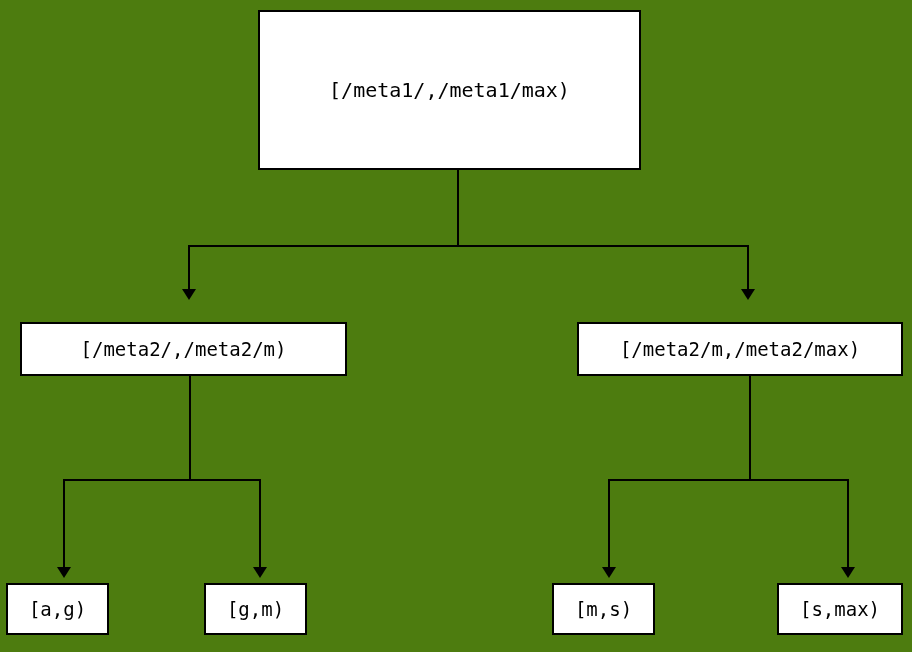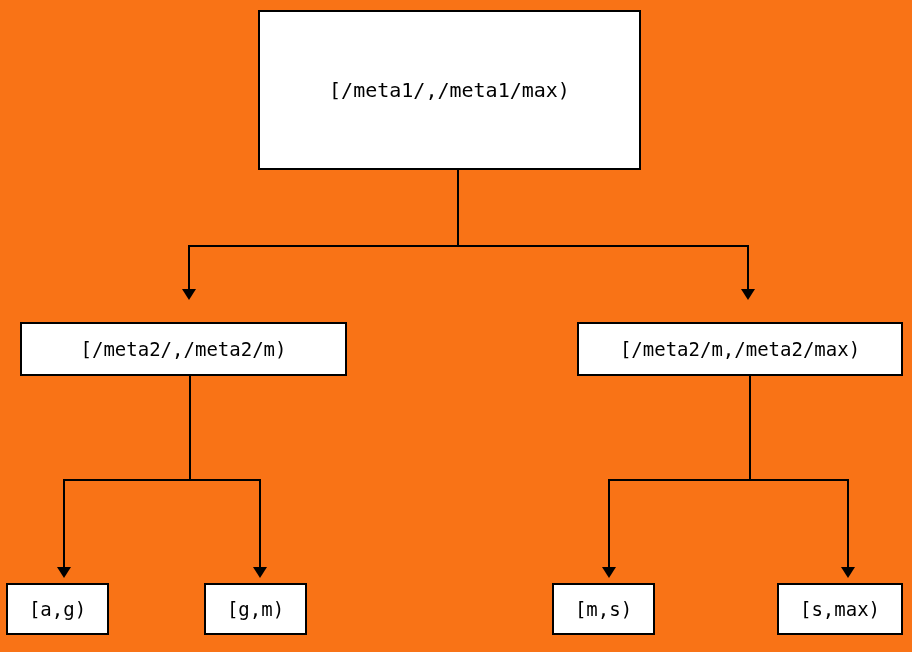--- a/index.html
+++ b/index.html
@@ -4,21 +4,21 @@
 <style>
   html, body {
     margin: 0;
     padding: 0;
     background: #ffffff;
   }
   #diagram-root {
     position: relative;
     width: 912px;
     height: 652px;
-    background: #f97316;
+    background: #4d7c0f;
     font-family: "DejaVu Sans Mono", "Liberation Mono", monospace;
     overflow: hidden;
   }
   svg.tree-canvas {
     position: absolute;
     top: 0;
     left: 0;
     width: 912px;
     height: 652px;
     display: block;

